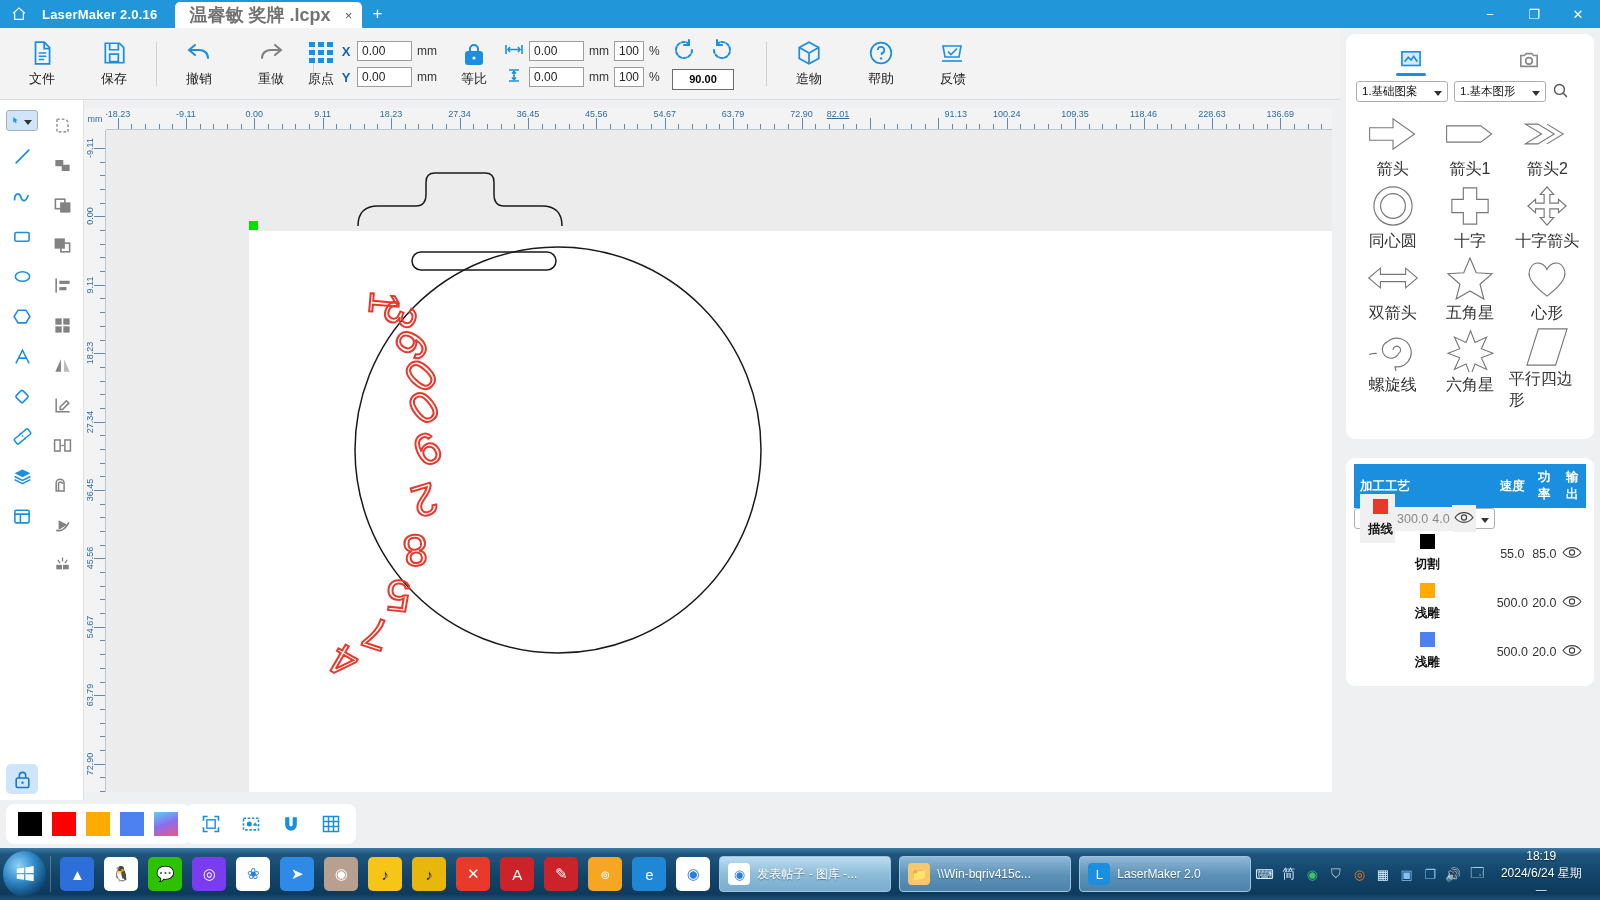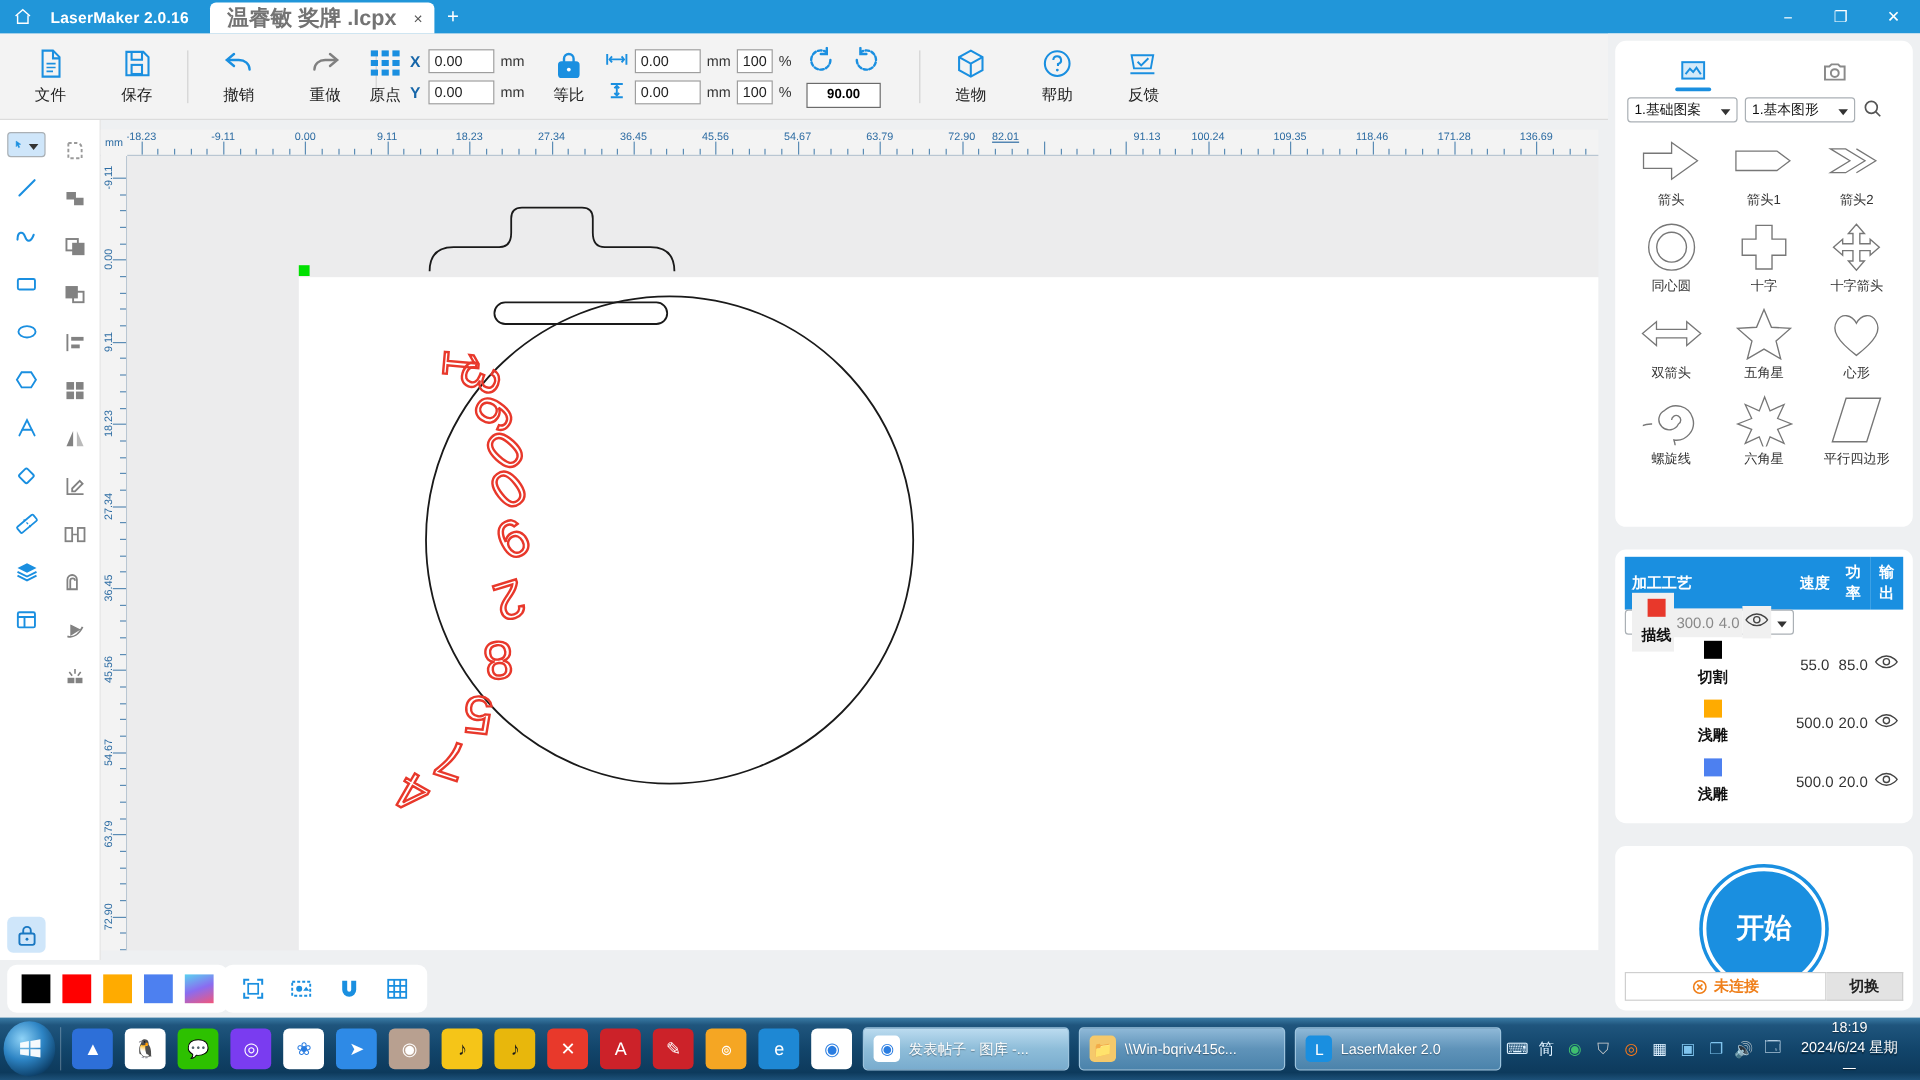--- a/index.html
+++ b/index.html
@@ -95,21 +95,21 @@
   .lib-tab { width:42px; height:30px; display:flex; align-items:center; justify-content:center; position:relative; cursor:pointer;}
   .lib-tab.active:after { content:""; position:absolute; bottom:-1px; left:6px; right:6px; height:3px; background:#1a8fe0; border-radius:2px;}
   .lib-selects { display:flex; align-items:center; gap:6px; padding:4px 2px 8px 2px;}
   .sel {
     position:relative; height:21px; border:1px solid #aab0b5; border-radius:3px; background:#fff;
     font-size:11.5px; color:#111; display:flex; align-items:center; padding:0 18px 0 5px; white-space:nowrap;
   }
   .sel:after{content:""; position:absolute; right:5px; top:9px; border-left:4px solid transparent;border-right:4px solid transparent;border-top:5px solid #333;}
   .shape-grid { flex:1; display:grid; grid-template-columns:repeat(3,1fr); grid-auto-rows:70px; gap:2px 0; overflow:hidden;}
   .shape-cell { display:flex; flex-direction:column; align-items:center; justify-content:flex-start; cursor:pointer; }
-  .shape-cell .nm { font-size:11px; color:#333; margin-top:1px;}
+  .shape-cell .nm { font-size:16px; color:#333; margin-top:1px;}
 
   .param-card { flex:0 0 auto; padding:6px 8px 10px 8px; }
   table.params { width:100%; border-collapse:collapse; }
   table.params th { background:#1a8fe0; color:#fff; font-size:12.5px; font-weight:bold; padding:5px 2px; text-align:center;}
   table.params th:first-child{ text-align:left; padding-left:6px; border-radius:0;}
   table.params td { font-size:12.5px; padding:5px 2px; text-align:center; color:#333;}
   table.params tr.sel td { background:#f0f0f0; }
   table.params tr.sel td { color:#888; }
   .pname { display:flex; align-items:center; gap:7px; padding-left:6px;flex-direction:column; }
   .pchip { width:15px; height:15px; }
@@ -571,21 +571,21 @@
       <div class="tick min" style="left: 1018.46px;"></div>
       <div class="tick min" style="left: 1032.14px;"></div>
       <div class="tick min" style="left: 1045.82px;"></div>
       <div class="tick maj" style="left: 1059.5px;"></div>
       <div class="tlabel" style="left: 1059.5px;">118.46</div>
       <div class="tick min" style="left: 1073.18px;"></div>
       <div class="tick min" style="left: 1086.86px;"></div>
       <div class="tick min" style="left: 1100.54px;"></div>
       <div class="tick min" style="left: 1114.22px;"></div>
       <div class="tick maj" style="left: 1127.9px;"></div>
-      <div class="tlabel" style="left: 1127.9px;">171.28</div>
+      <div class="tlabel" style="left: 1127.9px;">228.63</div>
       <div class="tick min" style="left: 1141.58px;"></div>
       <div class="tick min" style="left: 1155.26px;"></div>
       <div class="tick min" style="left: 1168.94px;"></div>
       <div class="tick min" style="left: 1182.62px;"></div>
       <div class="tick maj" style="left: 1196.3px;"></div>
       <div class="tlabel" style="left: 1196.3px;">136.69</div>
       <div class="tick min" style="left: 1209.98px;"></div>
       <div class="tick min" style="left: 1223.66px;"></div>
       <div class="tick min" style="left: 1237.34px;"></div>
     </div>
@@ -908,33 +908,20 @@
               <td>20.0</td>
               <td><span class="eye"><svg width="20" height="13" viewBox="0 0 24 16" fill="none" stroke="#444" stroke-width="1.4">
                     <path d="M1 8s4-6 11-6 11 6 11 6-4 6-11 6S1 8 1 8z"></path>
                     <circle cx="12" cy="8" r="3.2"></circle>
                   </svg></span></td>
             </tr>
           </tbody>
       </table>
     </div>
 
-    <div class="card start-card">
-      <div class="start-btn">开始</div>
-      <div class="conn-row">
-        <div class="conn-stat">
-          <svg width="13" height="13" viewBox="0 0 24 24" fill="none" stroke="#ef7f1a" stroke-width="2.4">
-              <circle cx="12" cy="12" r="9.5"></circle>
-              <path d="M8 8l8 8M16 8l-8 8"></path>
-            </svg>
-          <span>未连接</span>
-        </div>
-        <div class="conn-switch">切换</div>
-      </div>
-    </div>
   </div>
 
   <div class="taskbar">
     <div class="startorb">
       <svg width="22" height="22" viewBox="0 0 24 24">
           <g fill="#fff" opacity=".95">
             <path d="M3 6.4 11 5v6H3z"></path>
             <path d="M12.4 4.8 21.5 3.4V11h-9.1z"></path>
             <path d="M3 12.4h8v6L3 17.2z"></path>
             <path d="M12.4 12.4h9.1V20l-9.1-1.4z"></path>

